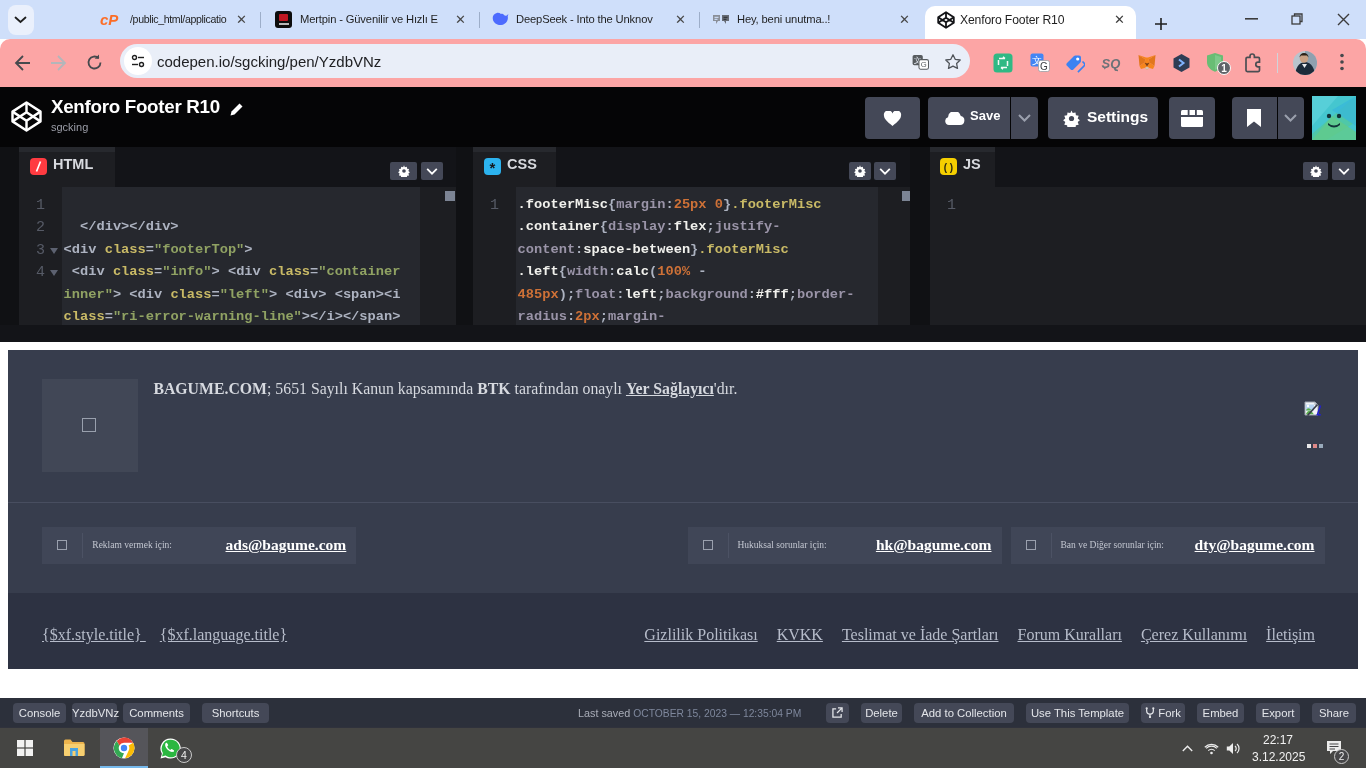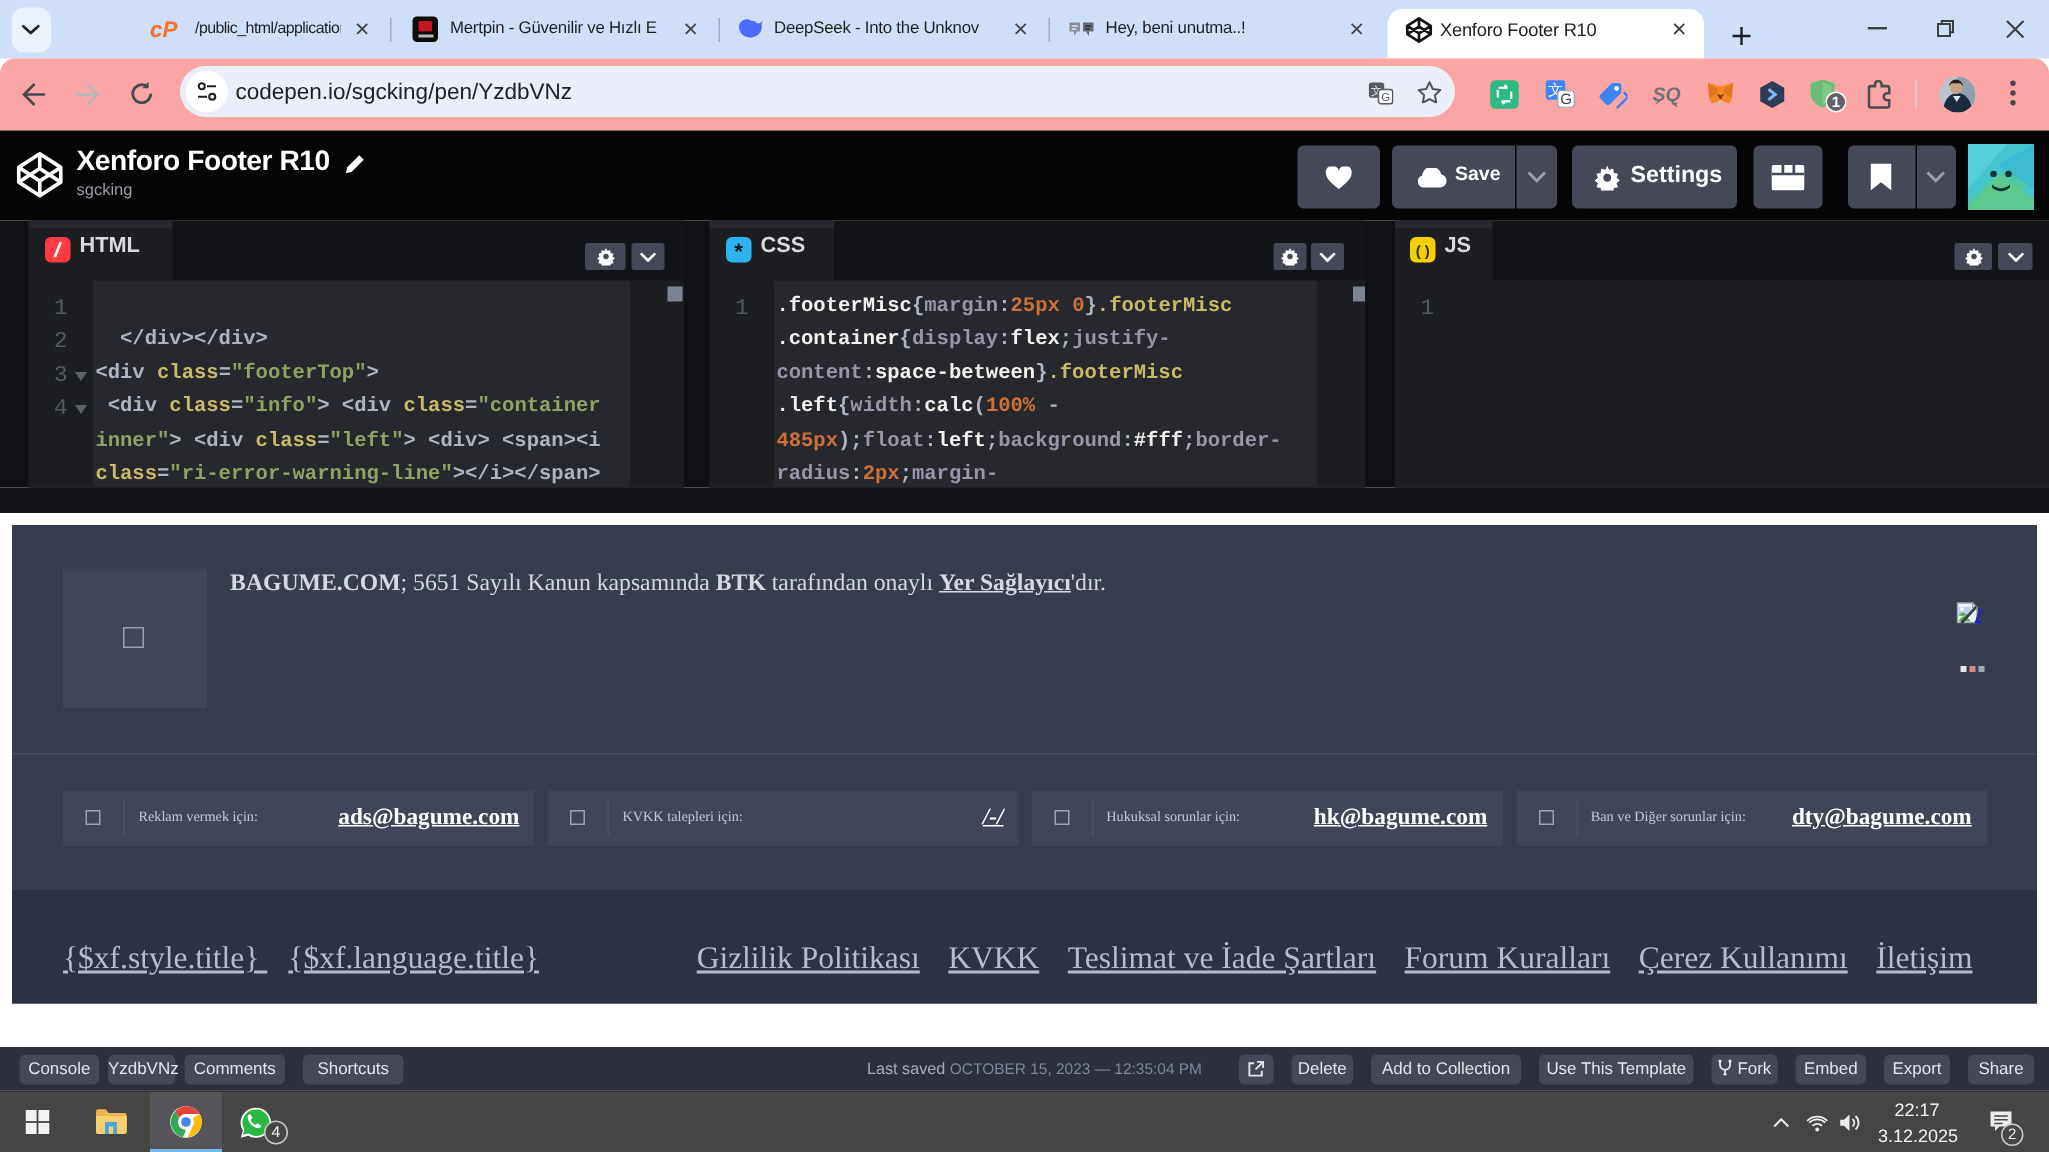--- a/index.html
+++ b/index.html
@@ -35,21 +35,21 @@
   .tk-p { color:#9a94a8; } 
   .tk-o { color:#ce7137; } 
   
   #preview { top:342px; left:0; width:1366px; height:356px; background:#ffffff; font-family:"Liberation Serif", serif; }
   #pfooter { position:absolute; top:8px; left:8px; width:1350px; height:319px; background:#373d4d; }
   .cbox { top:177px; width:314px; height:37px; background:#404657; }
   .cbx { position:absolute; left:15px; top:13px; width:10px; height:10px; border:1.4px solid #9aa0ae; }
   .cline { position:absolute; left:40px; top:6px; width:1px; height:25px; background:#4c5264; }
   .clab { position:absolute; left:50px; top:0; height:37px; line-height:37px; font-size:9.5px; color:#c3c7d1; }
   .clink { position:absolute; right:10px; top:0; height:37px; line-height:36px; font-size:15.5px; font-weight:bold; color:#ffffff; text-decoration:underline; }
-  .blinks { font-size:21px; color:#b6bcca; white-space:nowrap; }
+  .blinks { font-size:16px; color:#b6bcca; white-space:nowrap; }
   
   #cpfoot { top:698px; left:0; width:1366px; height:29px; background:#2c303b; }
   .fbtn { position:absolute; top:4.5px; height:20px; background:#444857; border-radius:4px; color:#e3e5e9; font-size:11.3px; text-align:center; line-height:20px; white-space:nowrap; }
   
   #taskbar { top:727px; left:0; width:1366px; height:41px; background:#454543; border-top:1px solid #30323c; }
 </style>
 </head>
 <body>
 <div id="root">
   <div class="abs" id="tabstrip">
@@ -375,26 +375,20 @@
     <div class="abs" style="left:1305px;top:94px;width:4px;height:4px;background:#d88;"></div>
     <div class="abs" style="left:1311px;top:94px;width:4px;height:4px;background:#9ab;"></div>
     <div class="abs" style="left:0;top:151.5px;width:1350px;height:1px;background:#484e60;"></div>
 
     <div class="abs cbox" style="left:34.3px;">
       <div class="cbx"></div>
           <div class="cline"></div>
       <div class="clab">Reklam vermek için:</div>
       <div class="clink">ads@bagume.com</div>
     </div>
-    <div class="abs cbox" style="left:357px;">
-      <div class="cbx"></div>
-          <div class="cline"></div>
-      <div class="clab">KVKK talepleri için:</div>
-      <div class="clink" style="font-style:italic;">/-/</div>
-    </div>
     <div class="abs cbox" style="left:679.5px;">
       <div class="cbx"></div>
           <div class="cline"></div>
       <div class="clab">Hukuksal sorunlar için:</div>
       <div class="clink">hk@bagume.com</div>
     </div>
     <div class="abs cbox" style="left:1002.5px;">
       <div class="cbx"></div>
           <div class="cline"></div>
       <div class="clab">Ban ve Diğer sorunlar için:</div>

